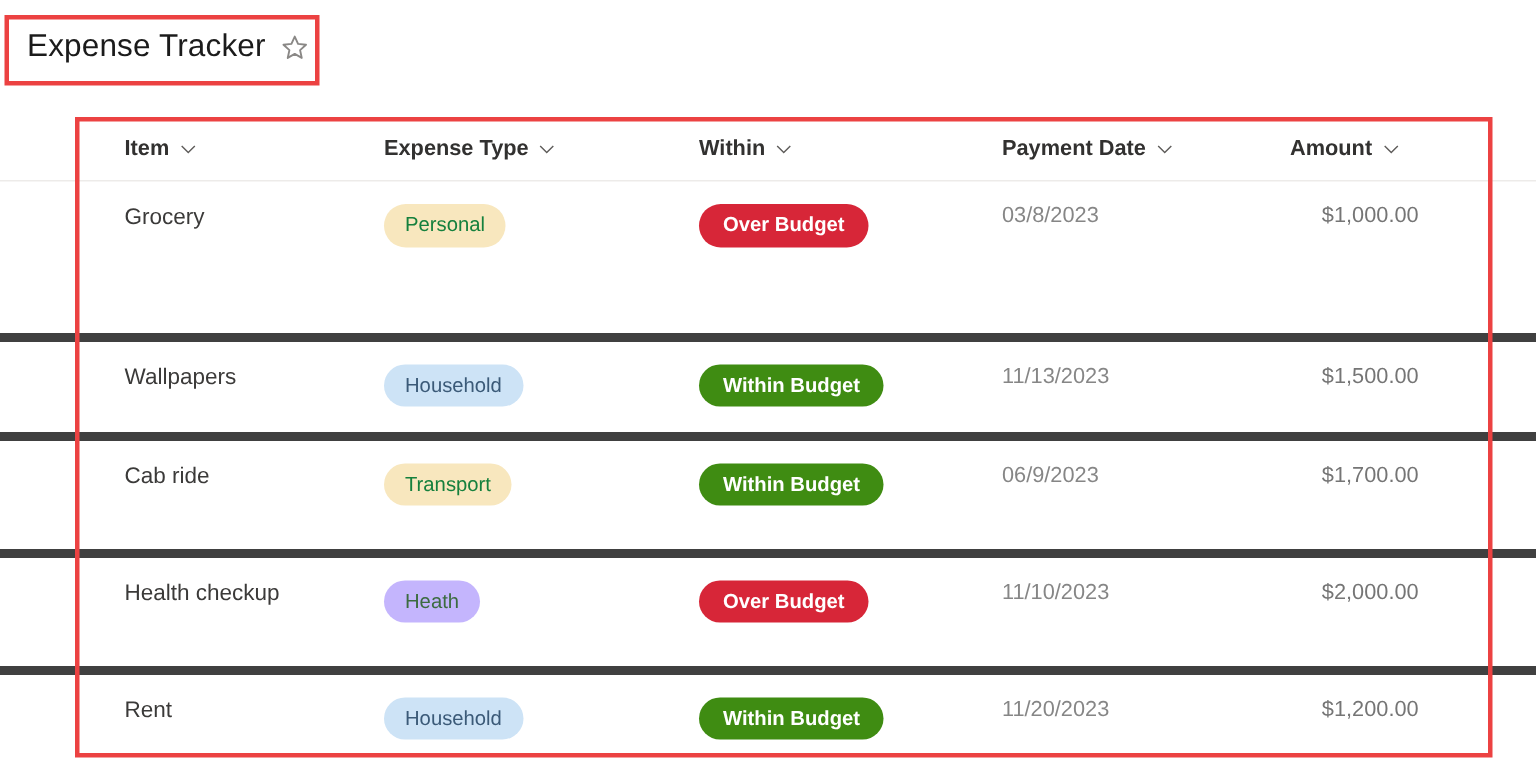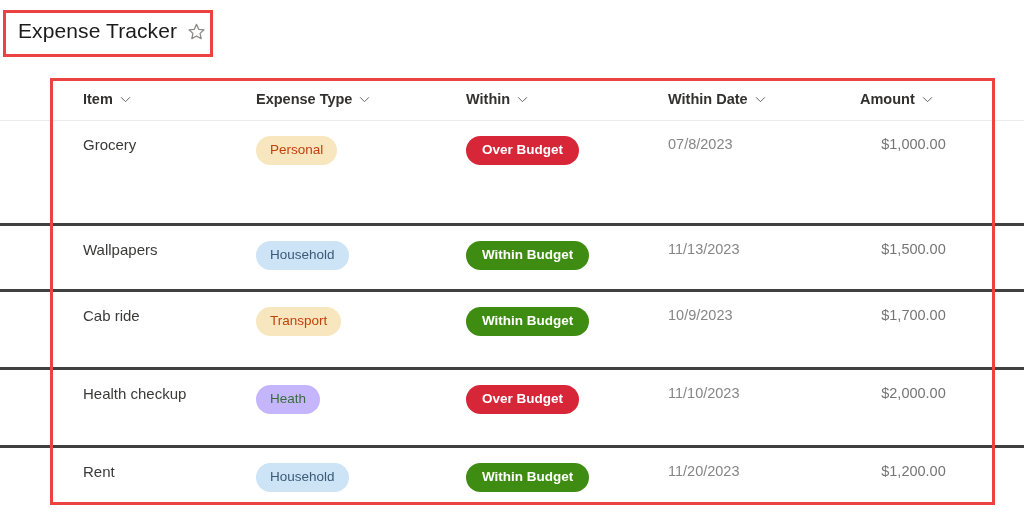--- a/index.html
+++ b/index.html
@@ -91,21 +91,21 @@
   th.col-amount .th-inner { padding-left: 22px; }
 
   .chevron {
     width: 11px; height: 7px;
     flex: 0 0 auto;
     color: #605e5c;
     display: block;
   }
 
   tbody td {
-    border-bottom: 3px solid #404040;
+    border-bottom: 6px solid #404040;
     vertical-align: top;
     background: #ffffff;
     font-size: 14.5px;
     color: #5a5a5a;
   }
   tbody tr:last-child td { border-bottom: none; margin-top: 34px; }
 
   td.col-item {
     padding-left: 83px;
     color: #3b3a39;
@@ -128,21 +128,21 @@
   }
   .pill-type {
     padding: 7px 14px 8px;
   }
   .pill-status {
     padding: 7px 16px 8px;
     color: #ffffff;
     font-weight: 600;
   }
 
-  .tone-cream     { background: #f8e7be; color: #c2410c; }
+  .tone-cream     { background: #f8e7be; color: #15803d; }
   .tone-blue      { background: #cde3f6; color: #3b5a78; }
   .tone-mint      { background: #c4b5fd; color: #3c6b40; }
   .tone-red       { background: #d72638; }
   .tone-green     { background: #3f8c12; }
 </style>
 </head>
 <body>
 
 <div id="title-area">
   <div id="title-row">
@@ -190,21 +190,21 @@
           <span>Within</span>
           <span>
             <svg class="chevron" viewBox="0 0 12 8" fill="none" stroke="currentColor" stroke-width="1.1">
                 <path d="M1 1.5 L6 6.5 L11 1.5"></path>
               </svg>
           </span>
         </span>
       </th>
       <th class="col-date">
         <span class="th-inner">
-          <span>Within Date</span>
+          <span>Payment Date</span>
           <span>
             <svg class="chevron" viewBox="0 0 12 8" fill="none" stroke="currentColor" stroke-width="1.1">
                 <path d="M1 1.5 L6 6.5 L11 1.5"></path>
               </svg>
           </span>
         </span>
       </th>
       <th class="col-amount">
         <span class="th-inner">
           <span>Amount</span>
@@ -222,21 +222,21 @@
         <td class="col-item">
           <div class="cell-pad">Grocery</div>
         </td>
         <td class="col-type">
           <div class="cell-pad"><span class="pill pill-type tone-cream">Personal</span></div>
         </td>
         <td class="col-budget">
           <div class="cell-pad"><span class="pill pill-status tone-red">Over Budget</span></div>
         </td>
         <td class="col-date">
-          <div class="cell-pad">07/8/2023</div>
+          <div class="cell-pad">03/8/2023</div>
         </td>
         <td class="col-amount">
           <div class="cell-pad">$1,000.00</div>
         </td>
       </tr>
       <tr style="height: 66px;">
         <td class="col-item">
           <div class="cell-pad">Wallpapers</div>
         </td>
         <td class="col-type">
@@ -256,21 +256,21 @@
         <td class="col-item">
           <div class="cell-pad">Cab ride</div>
         </td>
         <td class="col-type">
           <div class="cell-pad"><span class="pill pill-type tone-cream">Transport</span></div>
         </td>
         <td class="col-budget">
           <div class="cell-pad"><span class="pill pill-status tone-green">Within Budget</span></div>
         </td>
         <td class="col-date">
-          <div class="cell-pad">10/9/2023</div>
+          <div class="cell-pad">06/9/2023</div>
         </td>
         <td class="col-amount">
           <div class="cell-pad">$1,700.00</div>
         </td>
       </tr>
       <tr style="height: 78px;">
         <td class="col-item">
           <div class="cell-pad">Health checkup</div>
         </td>
         <td class="col-type">

